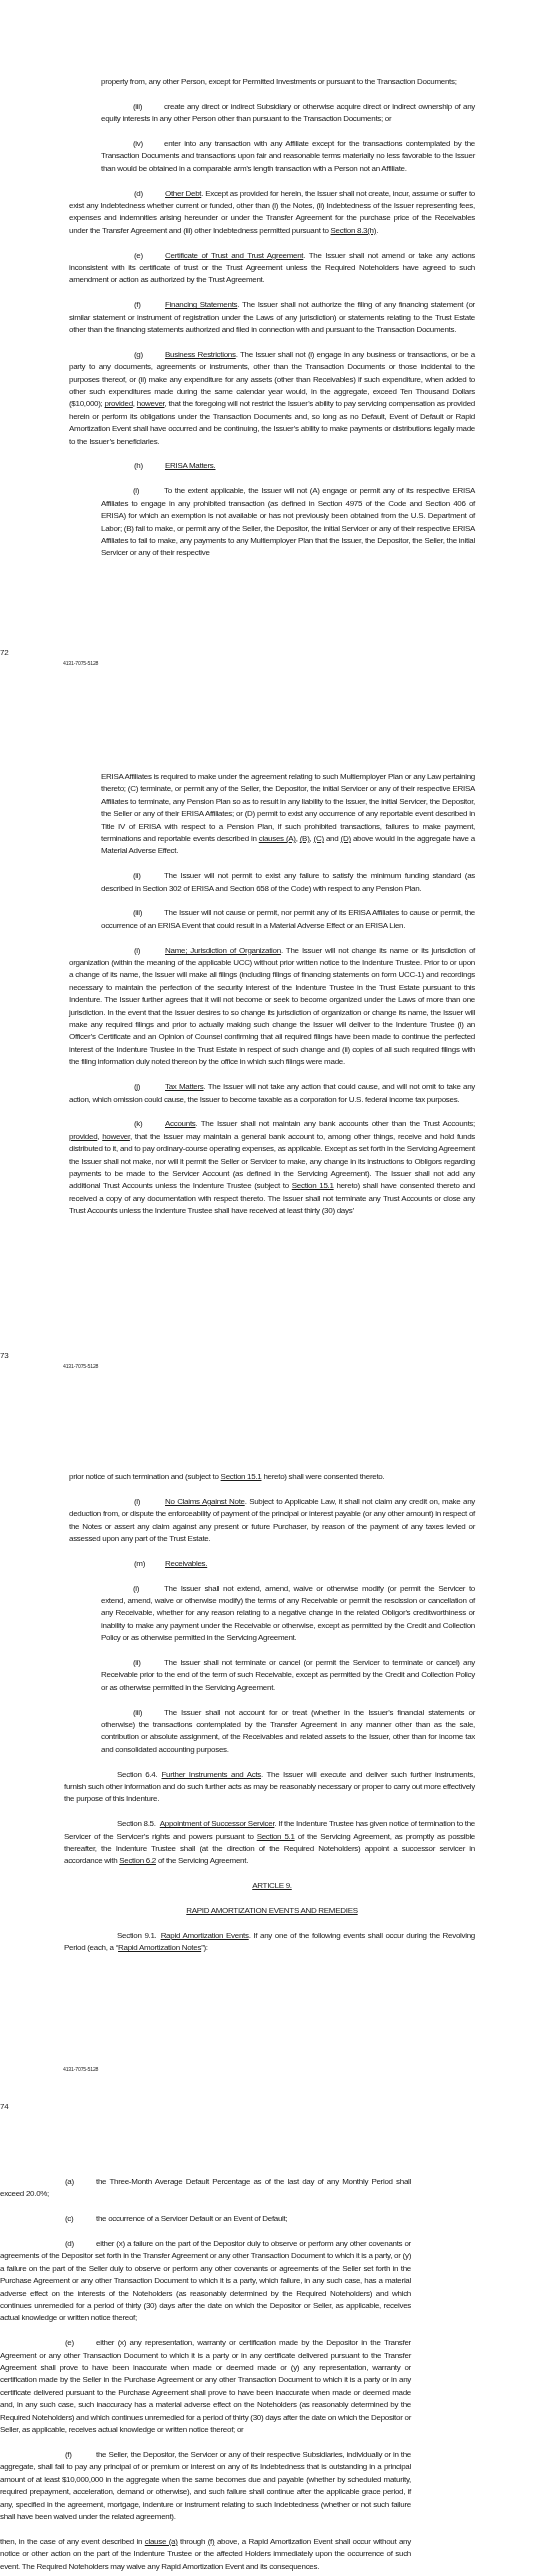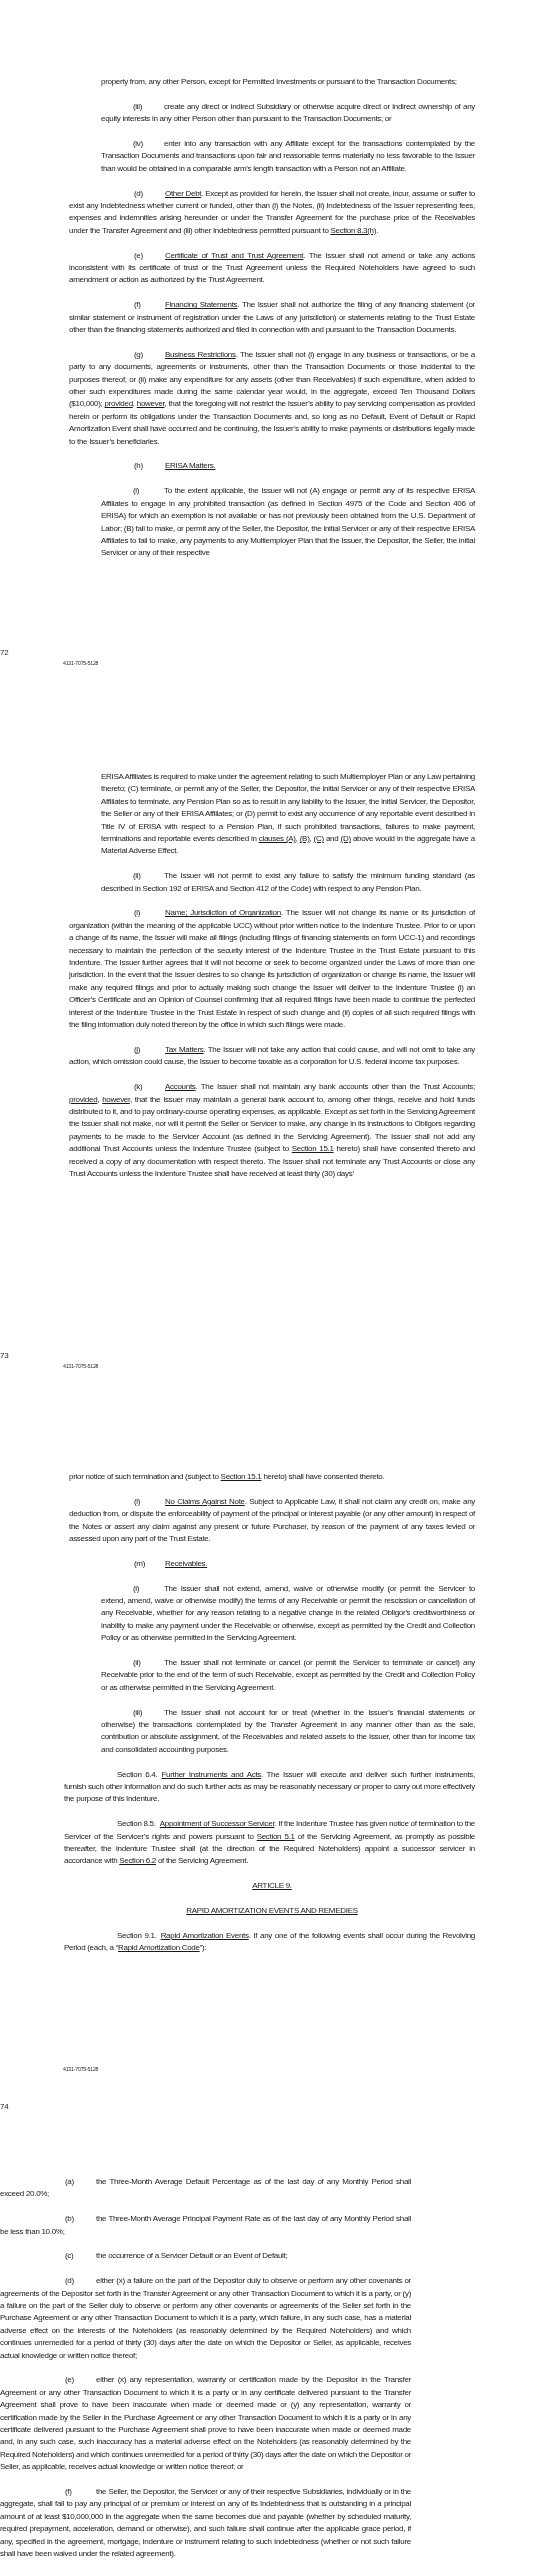--- a/index.html
+++ b/index.html
@@ -94,66 +94,66 @@
     <p class="p sub lead-sub"><span class="lbl" style="width:31px;text-indent:0;">(i)</span><span>To the extent applicable, the Issuer will not (A) engage or permit any of its respective ERISA Affiliates to engage in any prohibited transaction (as defined in Section 4975 of the Code and Section 406 of ERISA) for which an exemption is not available or has not previously been obtained from the U.S. Department of Labor; (B) fail to make, or permit any of the Seller, the Depositor, the initial Servicer or any of their respective ERISA Affiliates to fail to make, any payments to any Multiemployer Plan that the Issuer, the Depositor, the Seller, the initial Servicer or any of their respective</span></p>
   </div>
   <div class="pagenum" style="top:648px;">72</div>
   <div class="docid" style="top:660px;">4131-7075-5128</div>
 </div>
 
 <div class="page" style="top:703px; height:703px;">
   <div class="text" style="top:68px;">
     <p class="p sub"><span>ERISA Affiliates is required to make under the agreement relating to such Multiemployer Plan or any Law pertaining thereto; (C) terminate, or permit any of the Seller, the Depositor, the initial Servicer or any of their respective ERISA Affiliates to terminate, any Pension Plan so as to result in any liability to the Issuer, the initial Servicer, the Depositor, the Seller or any of their ERISA Affiliates; or (D) permit to exist any occurrence of any reportable event described in Title IV of ERISA with respect to a Pension Plan, if such prohibited transactions, failures to make payment, terminations and reportable events described in </span><span class="u">clauses (A)</span><span>, </span><span class="u">(B)</span><span>, </span><span class="u">(C)</span><span> and </span><span class="u">(D)</span><span> above would in the aggregate have a Material Adverse Effect.</span></p>
 
-    <p class="p sub lead-sub"><span class="lbl" style="width:31px;text-indent:0;">(ii)</span><span>The Issuer will not permit to exist any failure to satisfy the minimum funding standard (as described in Section 192 of ERISA and Section 412 of the Code) with respect to any Pension Plan.</span></p>
+    <p class="p sub lead-sub"><span class="lbl" style="width:31px;text-indent:0;">(ii)</span><span>The Issuer will not permit to exist any failure to satisfy the minimum funding standard (as described in Section 302 of ERISA and Section 658 of the Code) with respect to any Pension Plan.</span></p>
 
+    <p class="p sub lead-sub"><span class="lbl" style="width:31px;text-indent:0;">(iii)</span><span>The Issuer will not cause or permit, nor permit any of its ERISA Affiliates to cause or permit, the occurrence of an ERISA Event that could result in a Material Adverse Effect or an ERISA Lien.</span></p>
 
     <p class="p body lead-body"><span class="lbl" style="width:31px;text-indent:0;">(i)</span><span class="u">Name; Jurisdiction of Organization</span><span>.  The Issuer will not change its name or its jurisdiction of organization (within the meaning of the applicable UCC) without prior written notice to the Indenture Trustee. Prior to or upon a change of its name, the Issuer will make all filings (including filings of financing statements on form UCC-1) and recordings necessary to maintain the perfection of the security interest of the Indenture Trustee in the Trust Estate pursuant to this Indenture.  The Issuer further agrees that it will not become or seek to become organized under the Laws of more than one jurisdiction.  In the event that the Issuer desires to so change its jurisdiction of organization or change its name, the Issuer will make any required filings and prior to actually making such change the Issuer will deliver to the Indenture Trustee (i) an Officer’s Certificate and an Opinion of Counsel confirming that all required filings have been made to continue the perfected interest of the Indenture Trustee in the Trust Estate in respect of such change and (ii) copies of all such required filings with the filing information duly noted thereon by the office in which such filings were made.</span></p>
 
     <p class="p body lead-body"><span class="lbl" style="width:31px;text-indent:0;">(j)</span><span class="u">Tax Matters</span><span>.  The Issuer will not take any action that could cause, and will not omit to take any action, which omission could cause, the Issuer to become taxable as a corporation for U.S. federal income tax purposes.</span></p>
 
     <p class="p body lead-body"><span class="lbl" style="width:31px;text-indent:0;">(k)</span><span class="u">Accounts</span><span>.  The Issuer shall not maintain any bank accounts other than the Trust Accounts; </span><span class="u">provided</span><span>, </span><span class="u">however</span><span>, that the Issuer may maintain a general bank account to, among other things, receive and hold funds distributed to it, and to pay ordinary-course operating expenses, as applicable.  Except as set forth in the Servicing Agreement the Issuer shall not make, nor will it permit the Seller or Servicer to make, any change in its instructions to Obligors regarding payments to be made to the Servicer Account (as defined in the Servicing Agreement).  The Issuer shall not add any additional Trust Accounts unless the Indenture Trustee (subject to </span><span class="u">Section 15.1</span><span> hereto) shall have consented thereto and received a copy of any documentation with respect thereto.  The Issuer shall not terminate any Trust Accounts or close any Trust Accounts unless the Indenture Trustee shall have received at least thirty (30) days’</span></p>
   </div>
   <div class="pagenum" style="top:648px;">73</div>
   <div class="docid" style="top:660px;">4131-7075-5128</div>
 </div>
 
 <div class="page" style="top:1406px; height:703px;">
   <div class="text" style="top:65px;">
-    <p class="p body"><span>prior notice of such termination and (subject to </span><span class="u">Section 15.1</span><span> hereto) shall have consented thereto.</span></p>
+    <p class="p body"><span>prior notice of such termination and (subject to </span><span class="u">Section 15.1</span><span> hereto) shall were consented thereto.</span></p>
 
     <p class="p body lead-body"><span class="lbl" style="width:31px;text-indent:0;">(l)</span><span class="u">No Claims Against Note</span><span>.  Subject to Applicable Law, it shall not claim any credit on, make any deduction from, or dispute the enforceability of payment of the principal or interest payable (or any other amount) in respect of the Notes or assert any claim against any present or future Purchaser, by reason of the payment of any taxes levied or assessed upon any part of the Trust Estate.</span></p>
 
     <p class="p body lead-body"><span class="lbl" style="width:31px;text-indent:0;">(m)</span><span class="u">Receivables.</span></p>
 
     <p class="p sub lead-sub"><span class="lbl" style="width:31px;text-indent:0;">(i)</span><span>The Issuer shall not extend, amend, waive or otherwise modify (or permit the Servicer to extend, amend, waive or otherwise modify) the terms of any Receivable or permit the rescission or cancellation of any Receivable, whether for any reason relating to a negative change in the related Obligor's creditworthiness or inability to make any payment under the Receivable or otherwise, except as permitted by the Credit and Collection Policy or as otherwise permitted in the Servicing Agreement.</span></p>
 
     <p class="p sub lead-sub"><span class="lbl" style="width:31px;text-indent:0;">(ii)</span><span>The Issuer shall not terminate or cancel (or permit the Servicer to terminate or cancel) any Receivable prior to the end of the term of such Receivable, except as permitted by the Credit and Collection Policy or as otherwise permitted in the Servicing Agreement.</span></p>
 
     <p class="p sub lead-sub"><span class="lbl" style="width:31px;text-indent:0;">(iii)</span><span>The Issuer shall not account for or treat (whether in the Issuer's financial statements or otherwise) the transactions contemplated by the Transfer Agreement in any manner other than as the sale, contribution or absolute assignment, of the Receivables and related assets to the Issuer, other than for income tax and consolidated accounting purposes.</span></p>
 
     <p class="p sec lead-sec"><span>Section 6.4.</span><span class="gap-s"></span><span class="u">Further Instruments and Acts</span><span>.  The Issuer will execute and deliver such further instruments, furnish such other information and do such further acts as may be reasonably necessary or proper to carry out more effectively the purpose of this Indenture.</span></p>
 
     <p class="p sec lead-sec"><span>Section 8.5.</span><span class="gap-s"></span><span class="u">Appointment of Successor Servicer</span><span>.  If the Indenture Trustee has given notice of termination to the Servicer of the Servicer’s rights and powers pursuant to </span><span class="u">Section 5.1</span><span> of the Servicing Agreement, as promptly as possible thereafter, the Indenture Trustee shall (at the direction of the Required Noteholders) appoint a successor servicer in accordance with </span><span class="u">Section 6.2</span><span> of the Servicing Agreement.</span></p>
 
 
     <div class="center">ARTICLE 9.</div>
     <div class="center">RAPID AMORTIZATION EVENTS AND REMEDIES</div>
 
-    <p class="p sec lead-sec"><span>Section 9.1.</span><span class="gap-s"></span><span class="u">Rapid Amortization Events</span><span>.  If any one of the following events shall occur during the Revolving Period (each, a “</span><span class="u">Rapid Amortization Code</span><span>”):</span></p>
+    <p class="p sec lead-sec"><span>Section 9.1.</span><span class="gap-s"></span><span class="u">Rapid Amortization Events</span><span>.  If any one of the following events shall occur during the Revolving Period (each, a “</span><span class="u">Rapid Amortization Notes</span><span>”):</span></p>
   </div>
   <div class="pagenum" style="top:648px;margin-top:48px;">74</div>
   <div class="docid" style="top:660px;">4131-7075-5128</div>
 </div>
 
 <div class="page" style="top:2110px; height:703px;">
   <div class="text" style="top:66px;">
     <p class="p art lead-art"><span class="lbl" style="width:31px;text-indent:0;">(a)</span><span>the Three-Month Average Default Percentage as of the last day of any Monthly Period shall exceed 20.0%;</span></p>
 
-    <p class="p art lead-art"><span class="lbl" style="width:31px;text-indent:0;">(b)</span><span>the Three-Month Average Principal Payment Rate as of the last day of any Monthly Period shall be less than 10.0%;</span></p>
 
     <p class="p art lead-art"><span class="lbl" style="width:31px;text-indent:0;">(c)</span><span>the occurrence of a Servicer Default or an Event of Default;</span></p>
 
     <p class="p art lead-art"><span class="lbl" style="width:31px;text-indent:0;">(d)</span><span>either (x) a failure on the part of the Depositor duly to observe or perform any other covenants or agreements of the Depositor set forth in the Transfer Agreement or any other Transaction Document to which it is a party, or (y) a failure on the part of the Seller duly to observe or perform any other covenants or agreements of the Seller set forth in the Purchase Agreement or any other Transaction Document to which it is a party, which failure, in any such case, has a material adverse effect on the interests of the Noteholders (as reasonably determined by the Required Noteholders) and which continues unremedied for a period of thirty (30) days after the date on which the Depositor or Seller, as applicable, receives actual knowledge or written notice thereof;</span></p>
 
     <p class="p art lead-art"><span class="lbl" style="width:31px;text-indent:0;">(e)</span><span>either (x) any representation, warranty or certification made by the Depositor in the Transfer Agreement or any other Transaction Document to which it is a party or in any certificate delivered pursuant to the Transfer Agreement shall prove to have been inaccurate when made or deemed made or (y) any representation, warranty or certification made by the Seller in the Purchase Agreement or any other Transaction Document to which it is a party or in any certificate delivered pursuant to the Purchase Agreement shall prove to have been inaccurate when made or deemed made and, in any such case, such inaccuracy has a material adverse effect on the Noteholders (as reasonably determined by the Required Noteholders) and which continues unremedied for a period of thirty (30) days after the date on which the Depositor or Seller, as applicable, receives actual knowledge or written notice thereof; or</span></p>
 
     <p class="p art lead-art"><span class="lbl" style="width:31px;text-indent:0;">(f)</span><span>the Seller, the Depositor, the Servicer or any of their respective Subsidiaries, individually or in the aggregate, shall fail to pay any principal of or premium or interest on any of its Indebtedness that is outstanding in a principal amount of at least $10,000,000 in the aggregate when the same becomes due and payable (whether by scheduled maturity, required prepayment, acceleration, demand or otherwise), and such failure shall continue after the applicable grace period, if any, specified in the agreement, mortgage, indenture or instrument relating to such Indebtedness (whether or not such failure shall have been waived under the related agreement).</span></p>
 
     <p class="p art"><span>then, in the case of any event described in </span><span class="u">clause (a)</span><span> through </span><span class="u">(f)</span><span> above, a Rapid Amortization Event shall occur without any notice or other action on the part of the Indenture Trustee or the affected Holders immediately upon the occurrence of such event.  The Required Noteholders may waive any Rapid Amortization Event and its consequences.</span></p>

